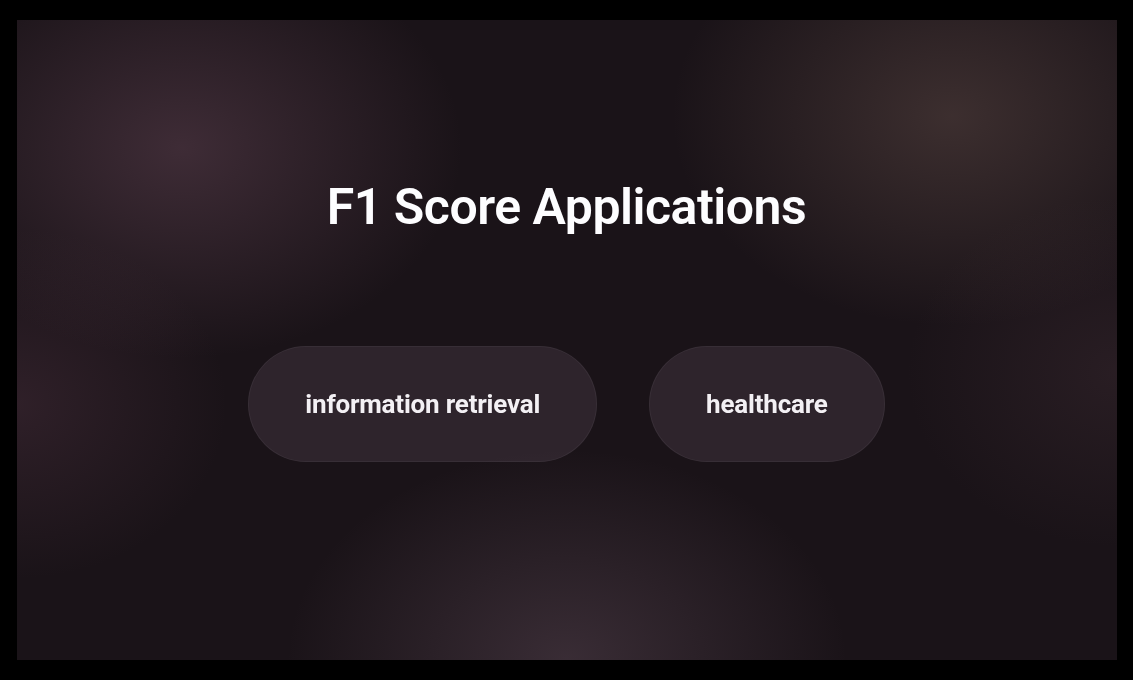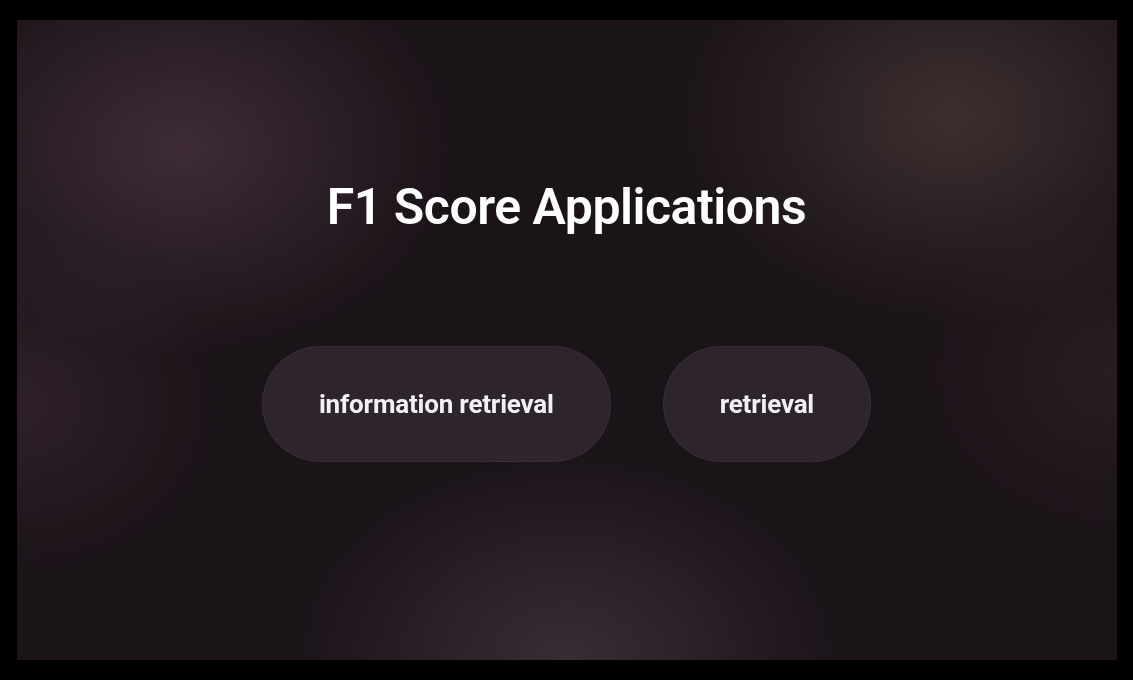--- a/index.html
+++ b/index.html
@@ -66,15 +66,15 @@
       letter-spacing: -0.2px;
     }
   </style>
 </head>
 <body>
 
 <div class="slide">
   <h1 class="title">F1 Score Applications</h1>
   <div class="pill-row">
     <div class="pill">information retrieval</div>
-    <div class="pill">retrieval</div>
+    <div class="pill">healthcare</div>
   </div>
 </div>
 
 </body></html>

